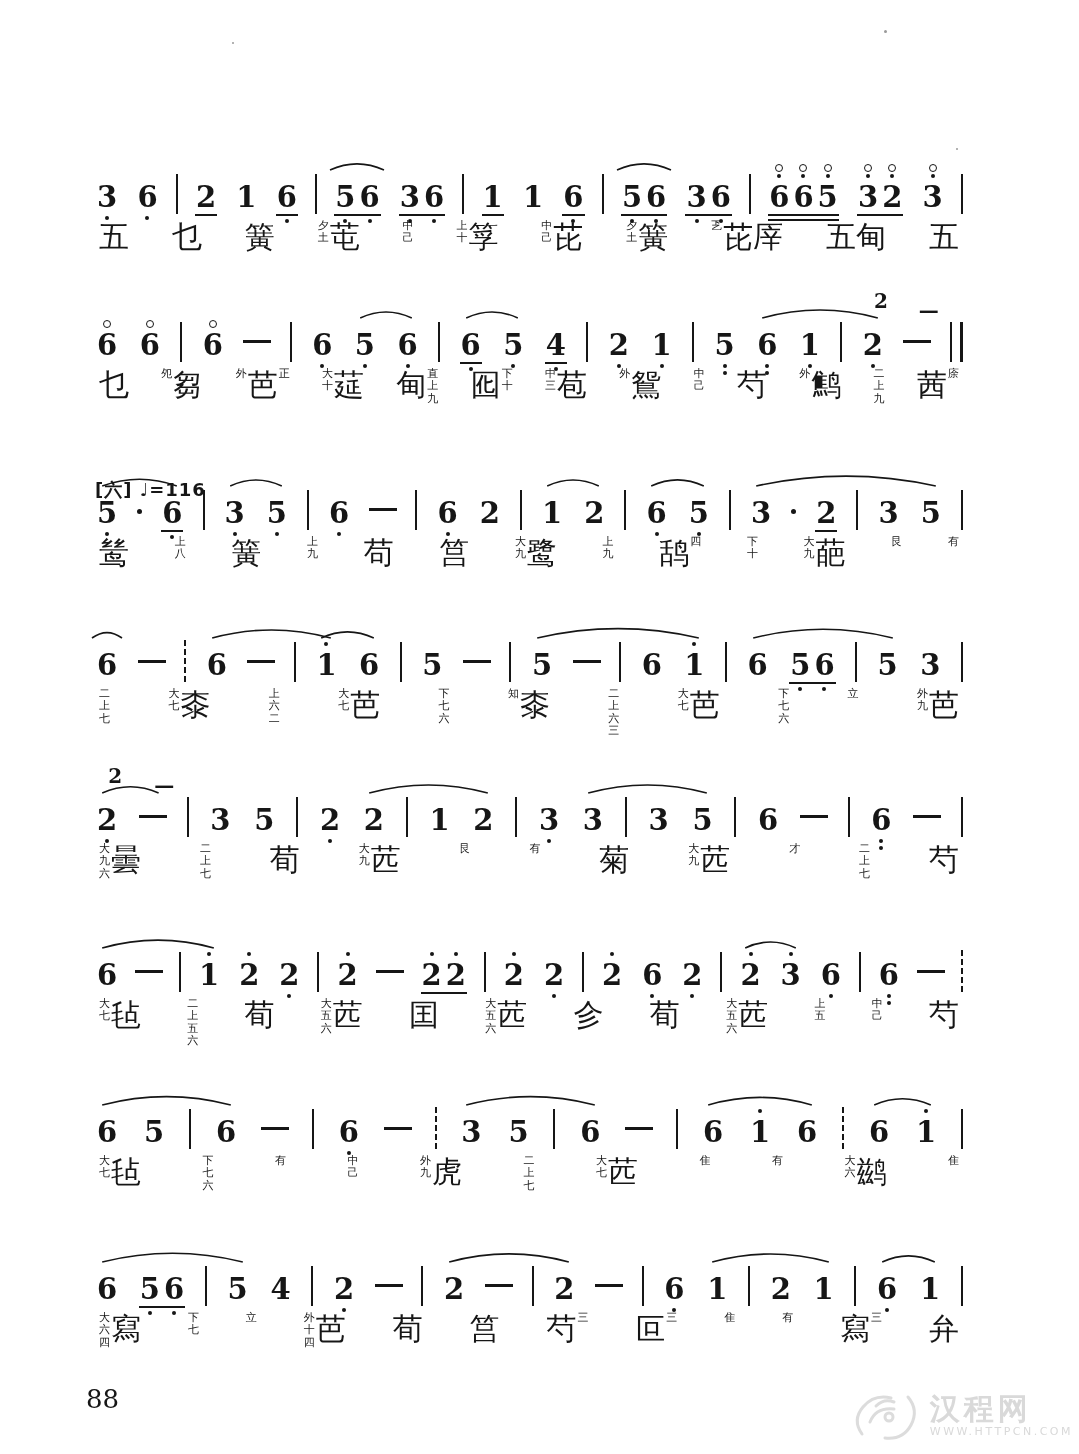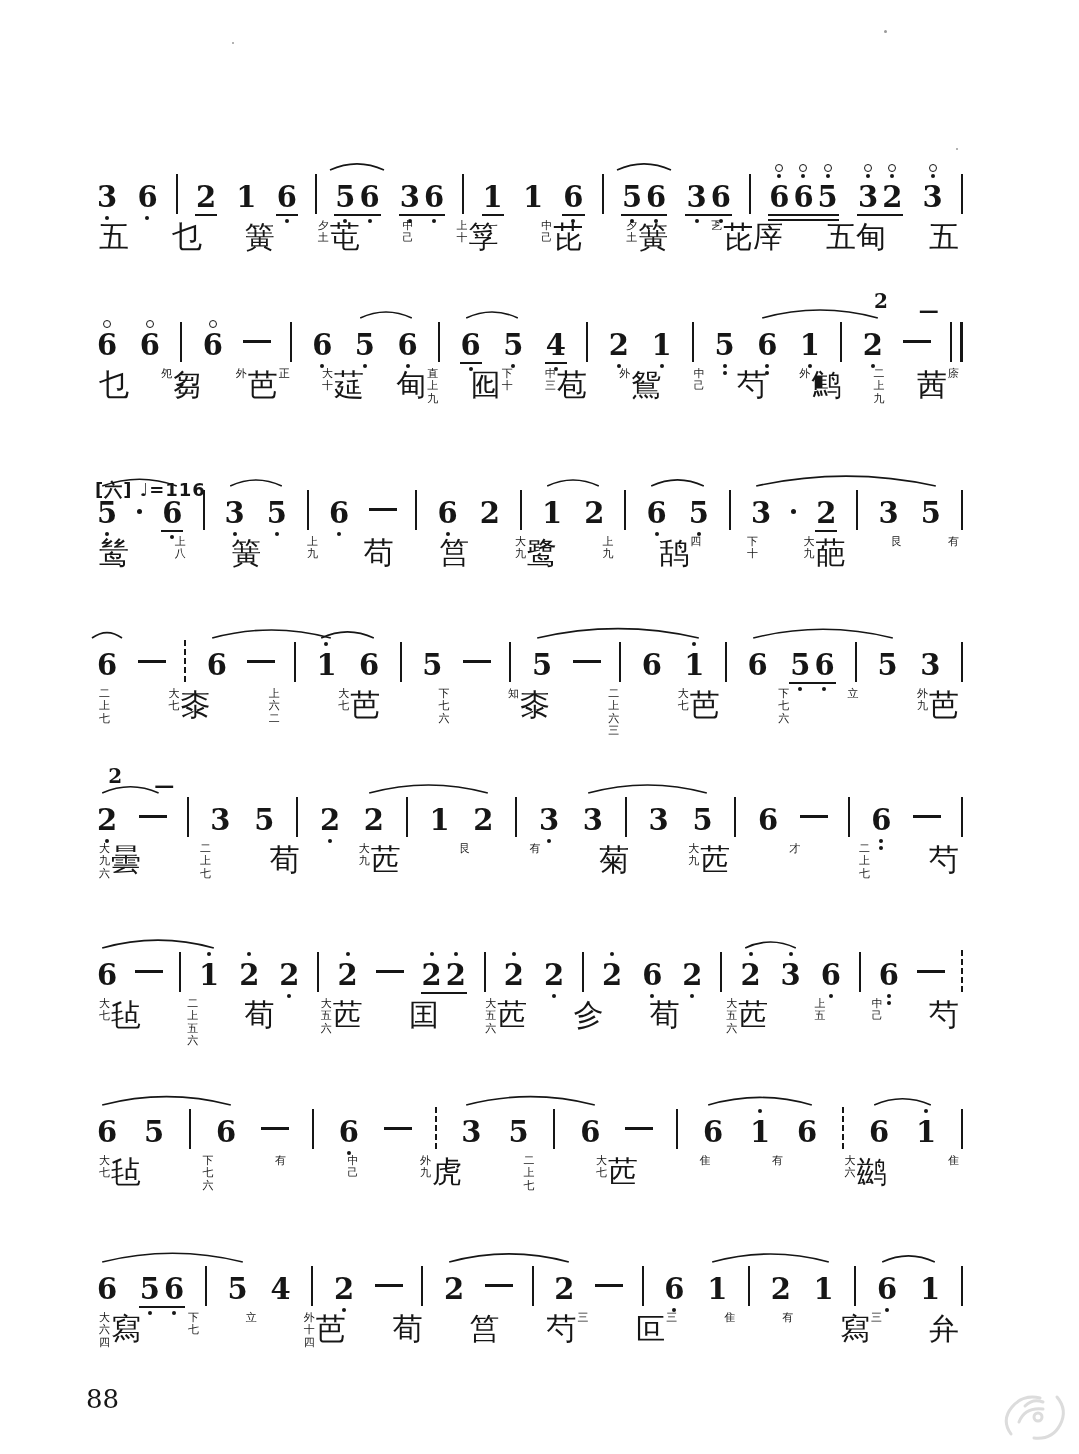--- a/index.html
+++ b/index.html
@@ -888,15 +888,19 @@
   <div class="watermark">
     <svg width="78" height="66" viewBox="0 0 78 66">
       <g fill="none" stroke="#dcdcdc" stroke-width="3" stroke-linecap="round">
         <path d="M16 52 q -10 -14 1 -27 q 11 -13 28 -9"></path>
         <path d="M62 15 q 11 13 3 28 q -8 15 -26 13"></path>
         <path d="M24 40 q 6 -15 24 -13"></path>
         <path d="M30 24 q 8 -8 18 -4"></path>
         <circle cx="43" cy="35" r="4"></circle>
       </g>
     </svg>
+    <div class="wm-text">
+      <span class="wm-name">汉程网</span>
+      <span class="wm-url">WWW.HTTPCN.COM</span>
+    </div>
   </div>
 
 </div>
 
 </body></html>

